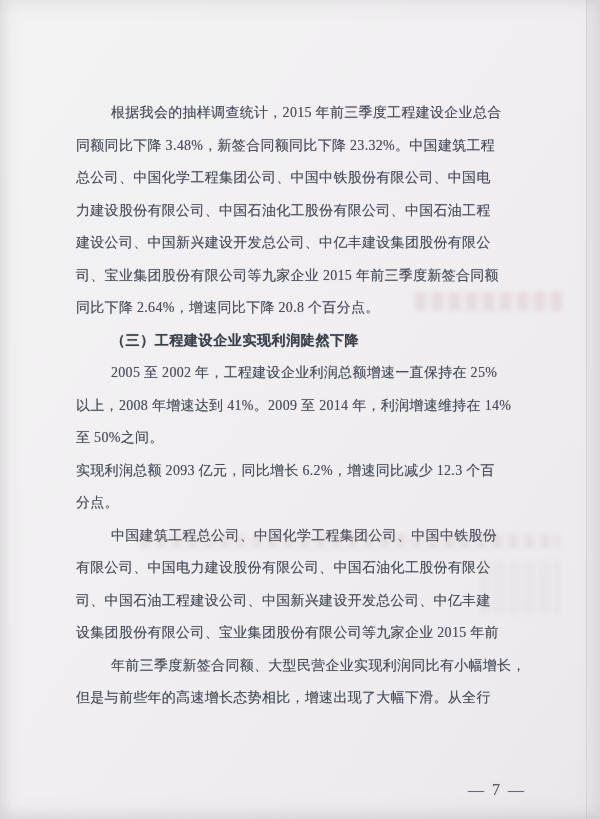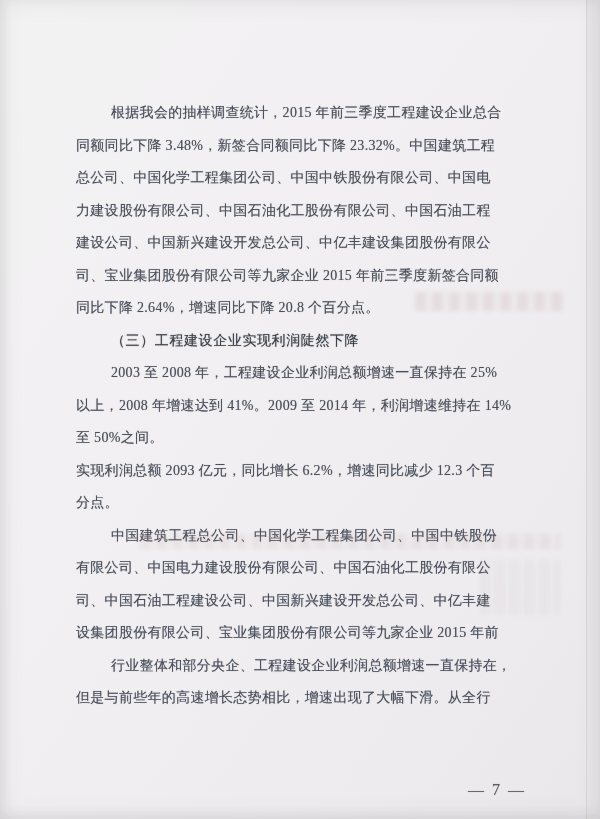--- a/index.html
+++ b/index.html
@@ -52,21 +52,21 @@
   }
   .line {
     height: 32.5px;
     white-space: nowrap;
     overflow: visible;
   }
   .line.first {
     text-indent: 35px;
   }
   .block.heading .line {
-    font-weight: normal;
+    font-weight: bold;
     color: #3b404b;
     letter-spacing: 0.6px;
     text-shadow: 0 0 1px rgba(59, 64, 75, 0.65);
   }
   .page-number {
     position: absolute;
     top: 781px;
     right: 74px;
     font-size: 16px;
     letter-spacing: 2px;
@@ -120,36 +120,36 @@
         <div class="line">总公司、中国化学工程集团公司、中国中铁股份有限公司、中国电</div>
         <div class="line">力建设股份有限公司、中国石油化工股份有限公司、中国石油工程</div>
         <div class="line">建设公司、中国新兴建设开发总公司、中亿丰建设集团股份有限公</div>
         <div class="line">司、宝业集团股份有限公司等九家企业 2015 年前三季度新签合同额</div>
         <div class="line">同比下降 2.64%，增速同比下降 20.8 个百分点。</div>
       </div>
       <div class="block heading">
         <div class="line first">（三）工程建设企业实现利润陡然下降</div>
       </div>
       <div class="block paragraph">
-        <div class="line first">2003 至 2008 年，工程建设企业利润总额增速一直保持在 25%</div>
+        <div class="line first">2005 至 2002 年，工程建设企业利润总额增速一直保持在 25%</div>
         <div class="line">以上，2008 年增速达到 41%。2009 至 2014 年，利润增速维持在 14%</div>
         <div class="line">至 50%之间。</div>
       </div>
       <div class="block paragraph">
         <div class="line">实现利润总额 2093 亿元，同比增长 6.2%，增速同比减少 12.3 个百</div>
         <div class="line">分点。</div>
       </div>
       <div class="block paragraph">
         <div class="line first">中国建筑工程总公司、中国化学工程集团公司、中国中铁股份</div>
         <div class="line">有限公司、中国电力建设股份有限公司、中国石油化工股份有限公</div>
         <div class="line">司、中国石油工程建设公司、中国新兴建设开发总公司、中亿丰建</div>
         <div class="line">设集团股份有限公司、宝业集团股份有限公司等九家企业 2015 年前</div>
       </div>
       <div class="block paragraph">
-        <div class="line first">行业整体和部分央企、工程建设企业利润总额增速一直保持在，</div>
+        <div class="line first">年前三季度新签合同额、大型民营企业实现利润同比有小幅增长，</div>
         <div class="line">但是与前些年的高速增长态势相比，增速出现了大幅下滑。从全行</div>
       </div>
     </div>
 
   <div class="page-number">— 7 —</div>
 
   <div class="ink-bleed b1"></div>
   <div class="ink-bleed b2"></div>
   <div class="ink-bleed b3"></div>
 

